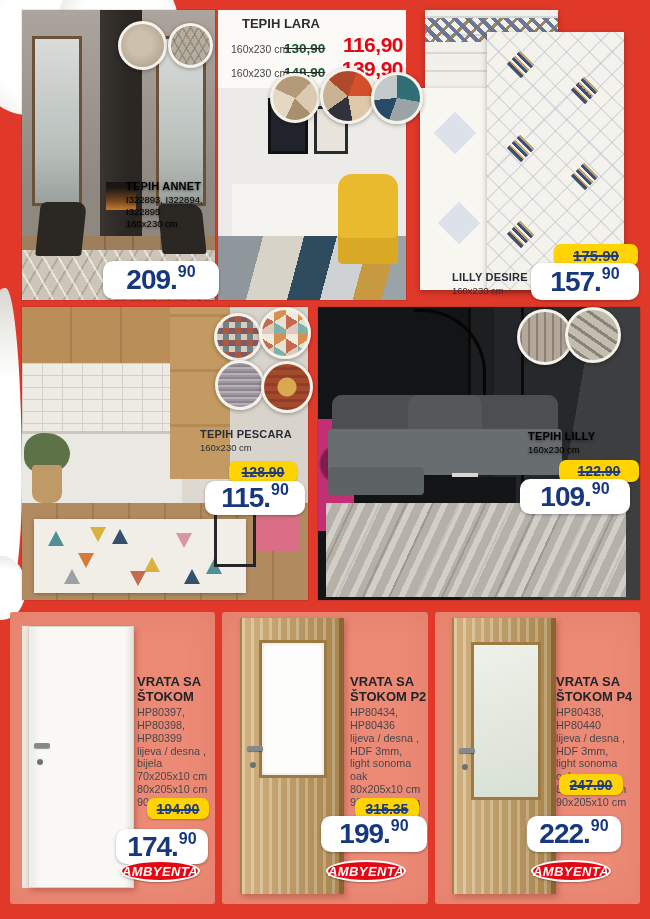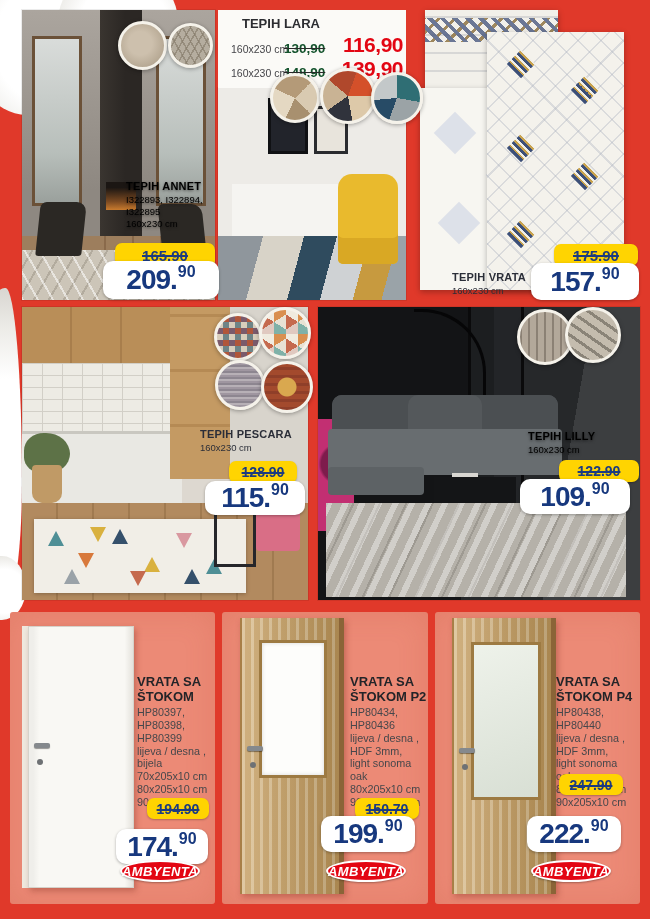--- a/index.html
+++ b/index.html
@@ -184,21 +184,21 @@
   .door-text { z-index:6; color:#46474b; }
   .door-text .d-title { font-size:13px; font-weight:800; color:#232428; white-space:pre-line; line-height:1.18; margin-bottom:1px; }
   .door-text .d-details { font-size:10.8px; line-height:1.2; white-space:pre-line; }
   .txt1 { left:137px; top:674px; width:80px; }
   .txt2 { left:350px; top:674px; width:82px; }
   .txt3 { left:556px; top:674px; width:84px; }
 
   .old1 { left:147px; top:798px; width:62px; height:21px; } .old1 .strike { font-size:14px; }
   .new1 { left:116px; top:817px; width:92px; height:35px;margin-top:12px; }
   .old2 { left:355px; top:798px; width:64px; height:21px; } .old2 .strike { font-size:14px; }
-  .new2 { left:321px; top:816px; width:94px; height:36px; }
+  .new2 { left:321px; top:816px; width:106px; height:36px; }
   .old3 { left:559px; top:774px; width:64px; height:21px; } .old3 .strike { font-size:14px; }
   .new3 { left:527px; top:816px; width:94px; height:36px; }
 
   .brand { background:#e30613; color:#fff; font-weight:800; font-style:italic; font-size:13px; letter-spacing:.4px;
     border:2px solid #ffffff; border-radius:50%; display:flex; align-items:center; justify-content:center; z-index:9;
     box-shadow:0 1px 2px rgba(0,0,0,.3); }
   .brand1 { left:120px; top:860px; width:80px; height:22px; }
   .brand2 { left:326px; top:860px; width:80px; height:22px; }
   .brand3 { left:531px; top:860px; width:80px; height:22px; }
 
@@ -228,23 +228,20 @@
     <div class="abs an-chair an-chair-r"></div>
   </div>
   <div class="abs sw sw-an1"></div>
   <div class="abs sw sw-an2"></div>
   <div class="abs lbl lbl-light lbl-annet">
     <div class="nm">TEPIH ANNET</div>
     <div class="sub">I322893, I322894,
 I322895</div>
     <div class="sub">160x230 cm</div>
   </div>
-  <div class="abs pill-old old-annet">
-    <span class="strike">165.90</span>
-  </div>
   <div class="abs pill-new new-annet">
     <span class="pw">209.</span>
       <span class="pc">90</span>
   </div>
 
   <div class="abs panel-lara">
     <div class="abs lara-title">TEPIH LARA</div>
     <div class="abs lara-size lara-r1-size">160x230 cm</div>
     <div class="abs lara-old lara-r1-old">130,90</div>
     <div class="abs lara-new lara-r1-new">116,90</div>
@@ -276,21 +273,21 @@
   </div>
   <div class="abs rug rug-b">
     <div class="abs diamond dia-b" style="left:24px;top:22px;"></div>
     <div class="abs diamond dia-b" style="left:88px;top:48px;"></div>
     <div class="abs diamond dia-b" style="left:24px;top:106px;"></div>
     <div class="abs diamond dia-b" style="left:88px;top:134px;"></div>
     <div class="abs diamond dia-b" style="left:24px;top:192px;"></div>
     <div class="abs diamond dia-b" style="left:88px;top:218px;"></div>
   </div>
   <div class="abs lbl lbl-dark lbl-desire">
-    <div class="nm">TEPIH VRATA</div>
+    <div class="nm">LILLY DESIRE</div>
     <div class="sub">160x230 cm</div>
   </div>
   <div class="abs pill-old old-desire">
     <span class="strike">175.90</span>
   </div>
   <div class="abs pill-new new-desire">
     <span class="pw">157.</span>
       <span class="pc">90</span>
   </div>
 
@@ -400,21 +397,21 @@
     <div class="d-details">HP80434,
 HP80436
 lijeva / desna ,
 HDF 3mm,
 light sonoma
 oak
 80x205x10 cm
 90x205x10 cm</div>
   </div>
   <div class="abs pill-old old2">
-    <span class="strike">150.70</span>
+    <span class="strike">315.35</span>
   </div>
   <div class="abs pill-new new2">
     <span class="pw">199.</span>
       <span class="pc">90</span>
   </div>
   <div class="abs brand brand2">AMBYENTA</div>
 
   <div class="abs door door-oak door3">
     <span class="abs door-glass"></span>
     <span class="abs handle d3-handle"></span>

